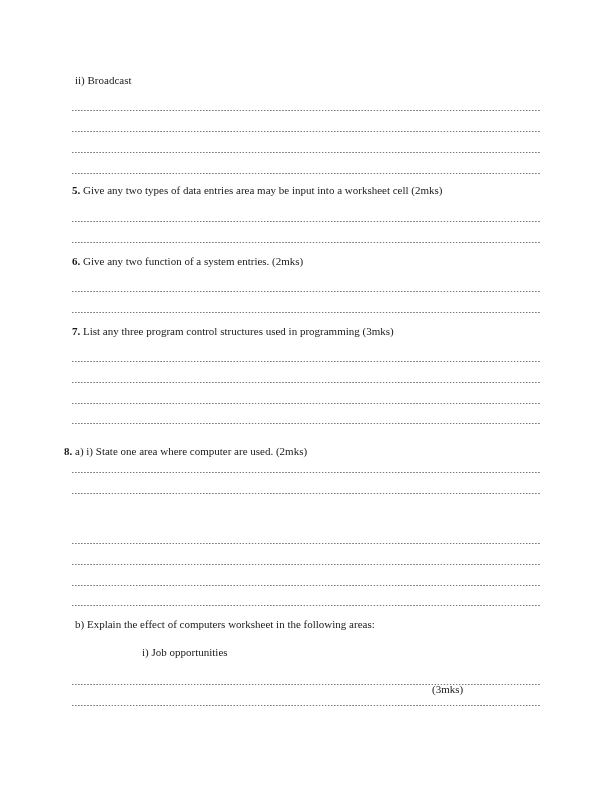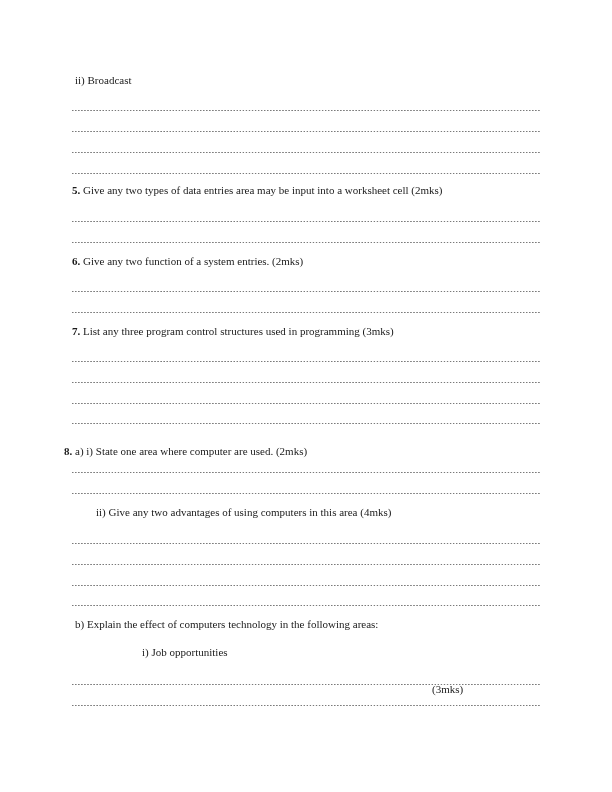--- a/index.html
+++ b/index.html
@@ -64,26 +64,25 @@
   <div class="txt" style="left:72px; top:324px;"><span class="qnum">7.</span><span> List any three program control structures used in programming (3mks)</span></div>
   <div class="dots" style="top:361px;"></div>
   <div class="dots" style="top:382px;"></div>
   <div class="dots" style="top:403px;"></div>
   <div class="dots" style="top:423px;"></div>
 
   <div class="txt" style="left:64px; top:434px;margin-top:10px;"><span class="qnum">8.</span><span> a) i) State one area where computer are used. (2mks)</span></div>
   <div class="dots" style="top:472px;"></div>
   <div class="dots" style="top:493px;"></div>
 
-  <div class="txt" style="left:96px; top:505px;">ii) Give any two advantages of using computers in this area (4mks)</div>
   <div class="dots" style="top:543px;"></div>
   <div class="dots" style="top:564px;"></div>
   <div class="dots" style="top:585px;"></div>
   <div class="dots" style="top:605px;"></div>
 
-  <div class="txt" style="left:75px; top:617px;">b) Explain the effect of computers technology in the following areas:</div>
+  <div class="txt" style="left:75px; top:617px;">b) Explain the effect of computers worksheet in the following areas:</div>
 
   <div class="txt" style="left:110px; top:645px;margin-left:32px;">i) Job opportunities</div>
   <div class="txt" style="left:432px; top:645px;margin-top:37px;">(3mks)</div>
   <div class="dots" style="top:684px;"></div>
   <div class="dots" style="top:705px;"></div>
 
 </div>
 
 </body></html>

